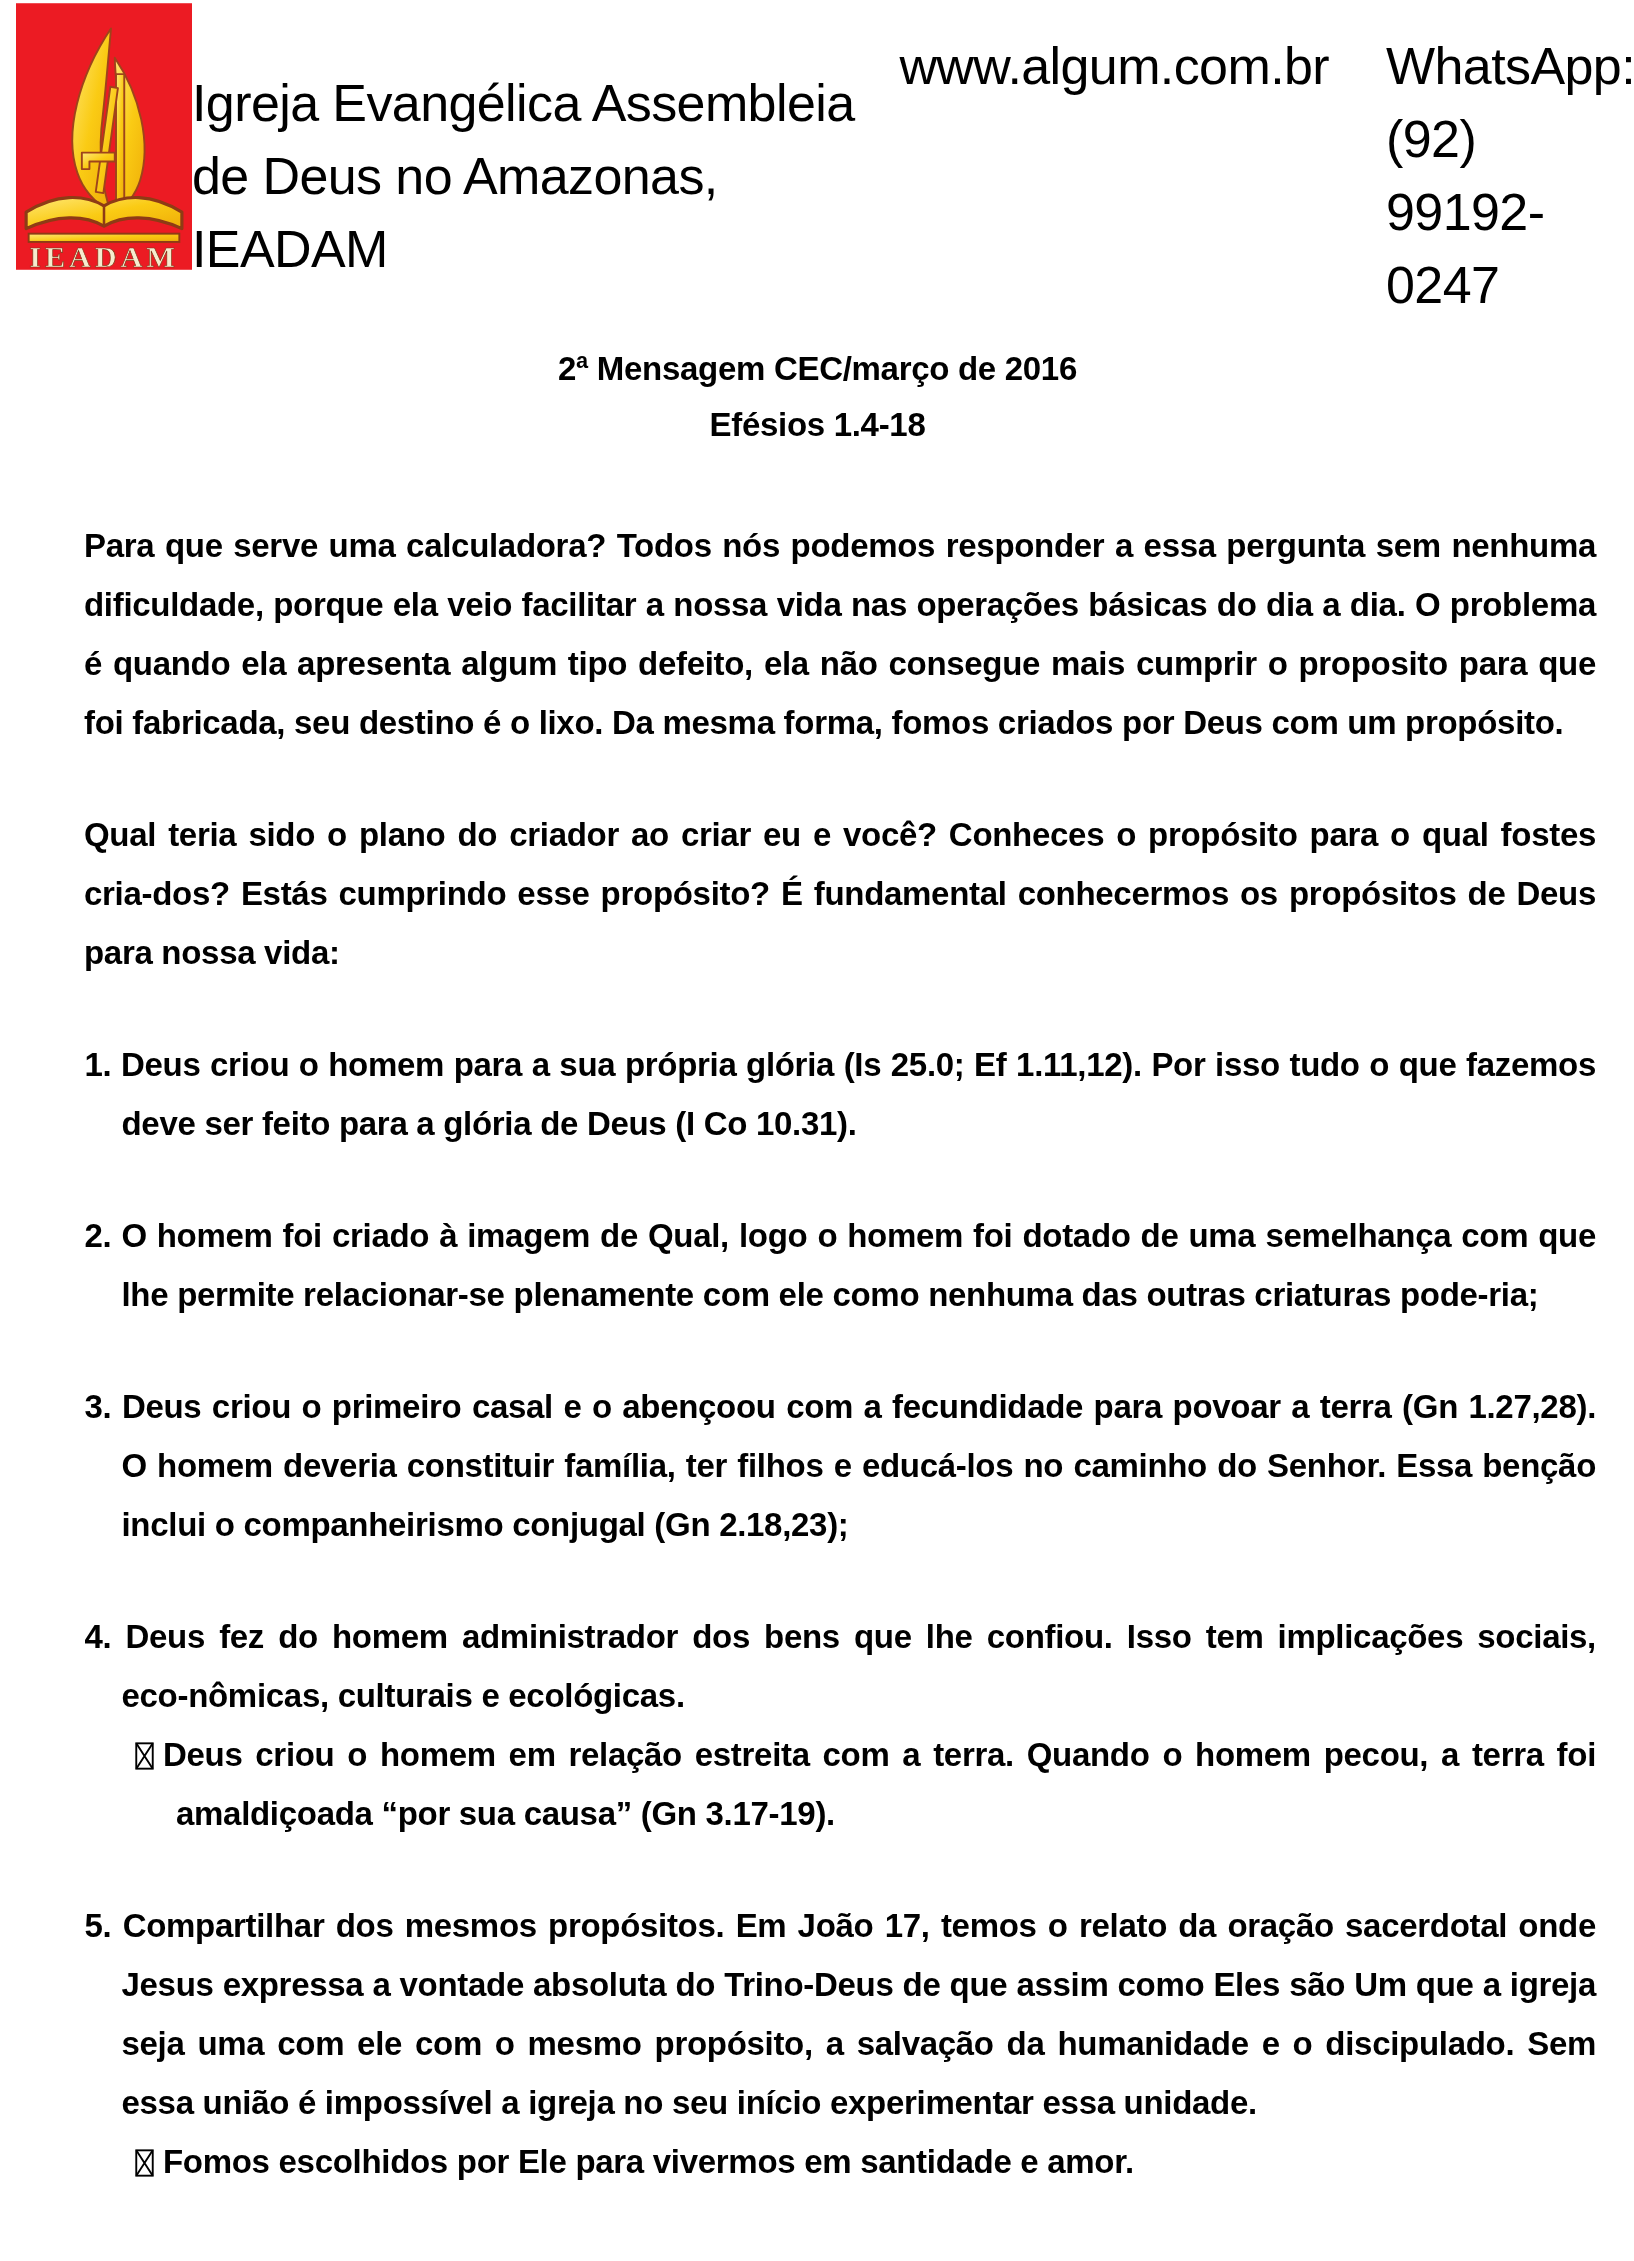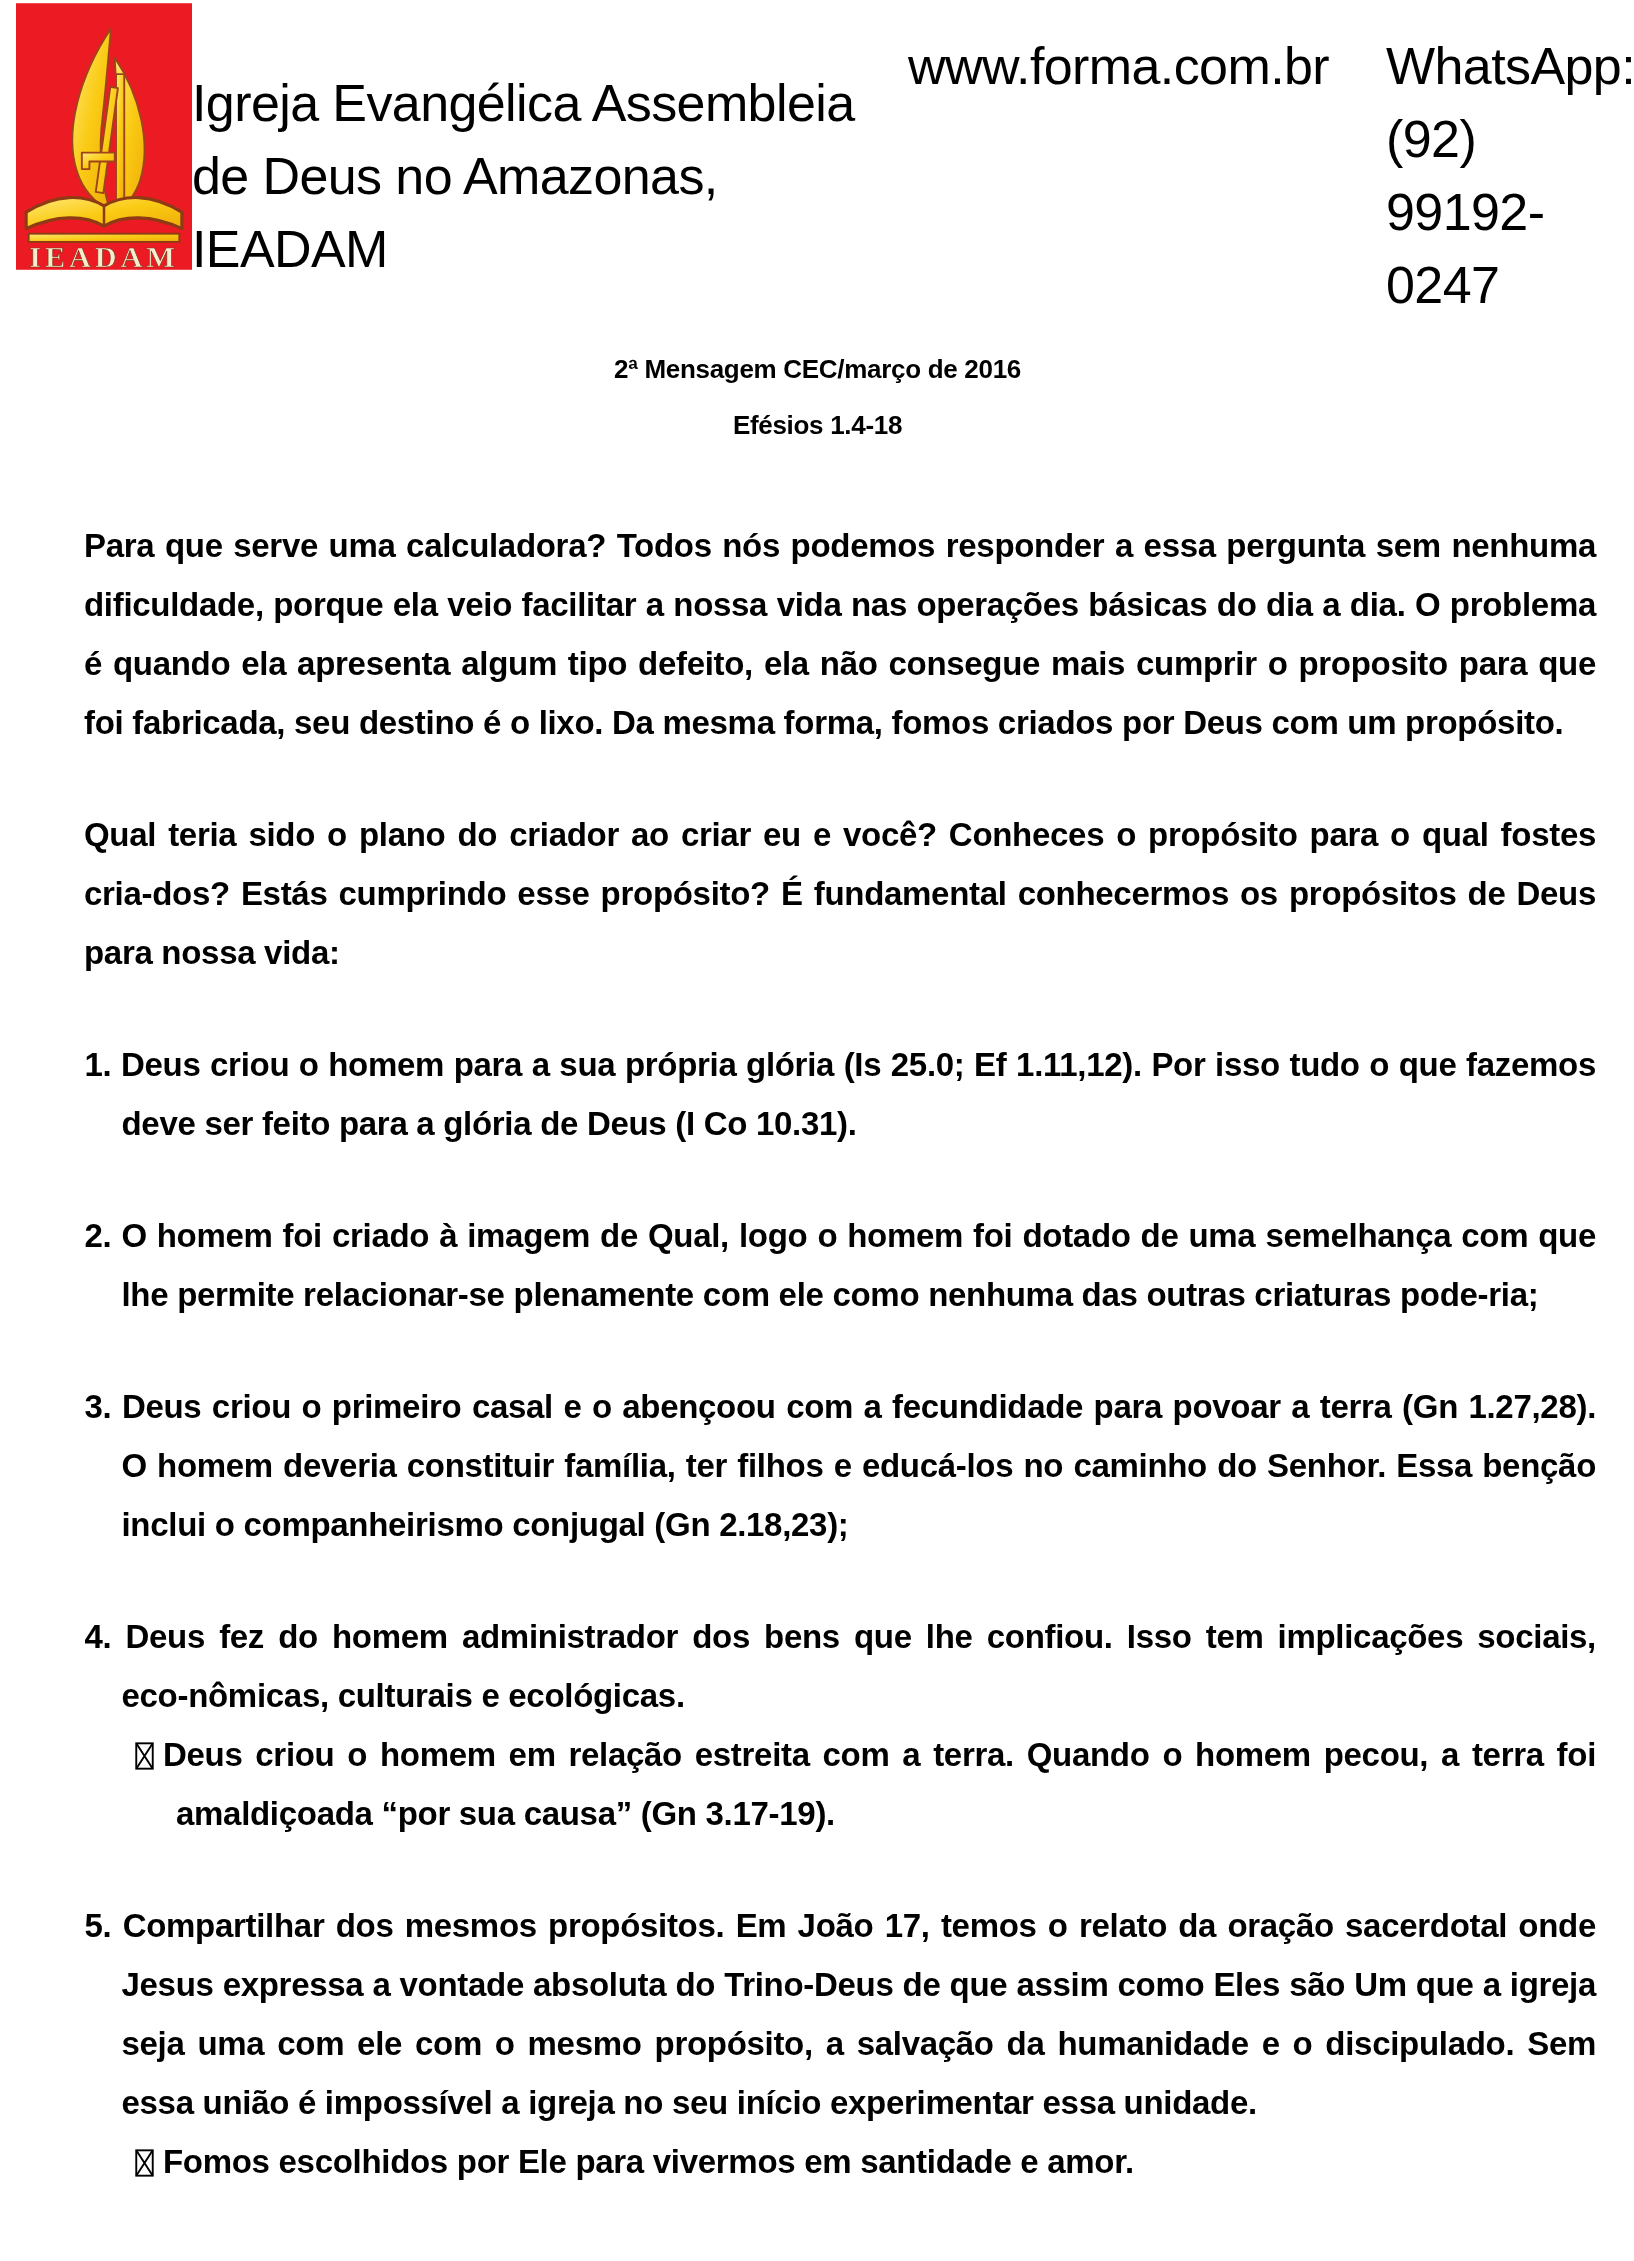--- a/index.html
+++ b/index.html
@@ -13,21 +13,21 @@
   .logo-svg{width:176px;height:267px;flex:none;display:block;}
   .header-text{
     flex:1;display:flex;align-items:center;
     padding-top:27px;font-size:52px;line-height:73px;letter-spacing:-0.6px;
     font-weight:400;
   }
   .header-line2{display:flex;justify-content:center;gap:57px;}
   
   .title-block{
     margin-top:19px;text-align:center;
-    font-size:26px;line-height:56px;font-weight:700;letter-spacing:-0.3px;
+    font-size:33px;line-height:56px;font-weight:700;letter-spacing:-0.3px;
   }
   
   .content{
     margin:63px 39px 0 68px;
     font-size:33px;line-height:59px;font-weight:700;letter-spacing:-0.3px;
   }
   .para{text-align:justify;margin:0 0 53px 16px;}
   .item-block{margin:0 0 53px 0;}
   .num-item{
     text-align:justify;margin-left:16.5px;
@@ -77,21 +77,21 @@
                  L262,356 C214,334 170,334 139,352 C108,334 64,334 16,356 Z" fill="url(#gold)" stroke="#8E3B15" stroke-width="5" stroke-linejoin="round"></path>
         <path d="M139,320 L139,352" fill="none" stroke="#8E3B15" stroke-width="4"></path>
       </g>
       <rect x="20" y="364" width="238" height="13" fill="url(#gold)" stroke="#8E3B15" stroke-width="3"></rect>
       <text x="139" y="416" text-anchor="middle" font-family="Liberation Serif, serif" font-weight="bold" font-size="48" letter-spacing="6" stroke="#7A3413" stroke-width="1" fill="#F6ECCF">IEADAM</text>
     </svg>
 
     <div class="header-text">
       <div>Igreja Evangélica Assembleia de Deus no Amazonas, IEADAM</div>
       <div class="header-line2">
-        <span>www.forma.com.br</span>
+        <span>www.algum.com.br</span>
         <span>WhatsApp: (92) 99192-0247</span>
       </div>
     </div>
   </div>
 
   <div class="title-block">
     <div>2ª Mensagem CEC/março de 2016</div>
     <div>Efésios 1.4-18</div>
   </div>
 

